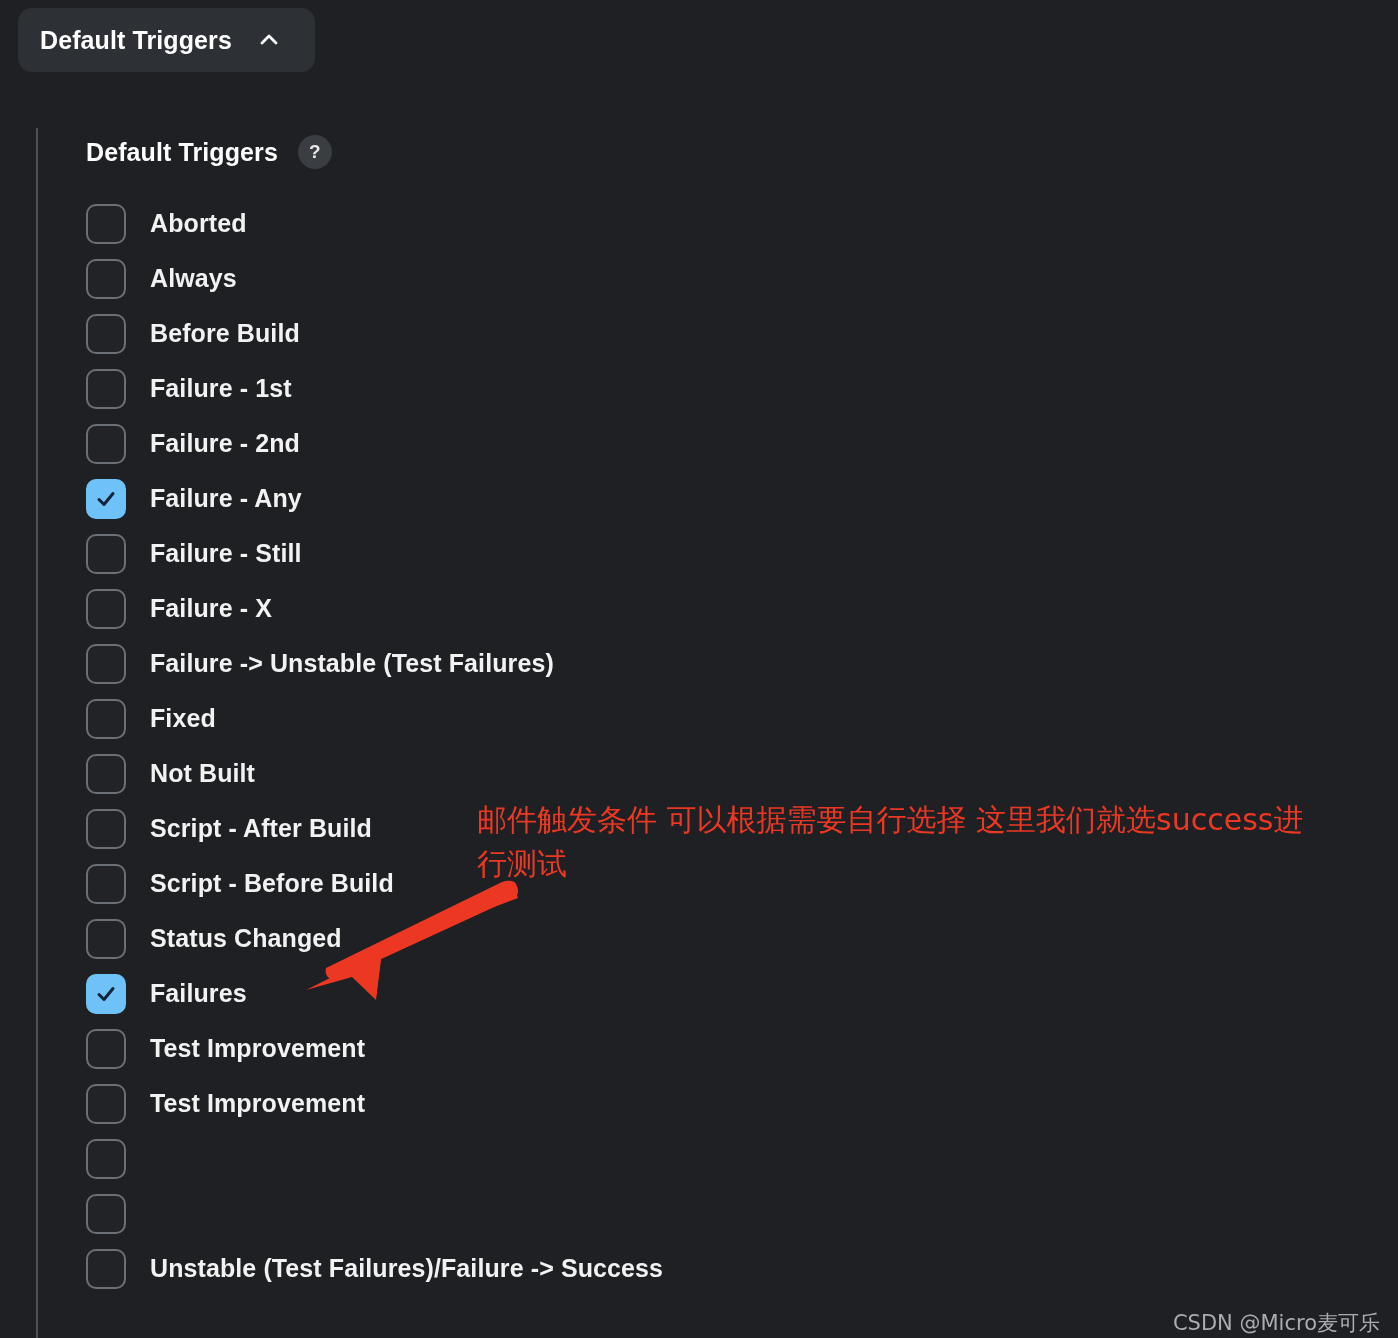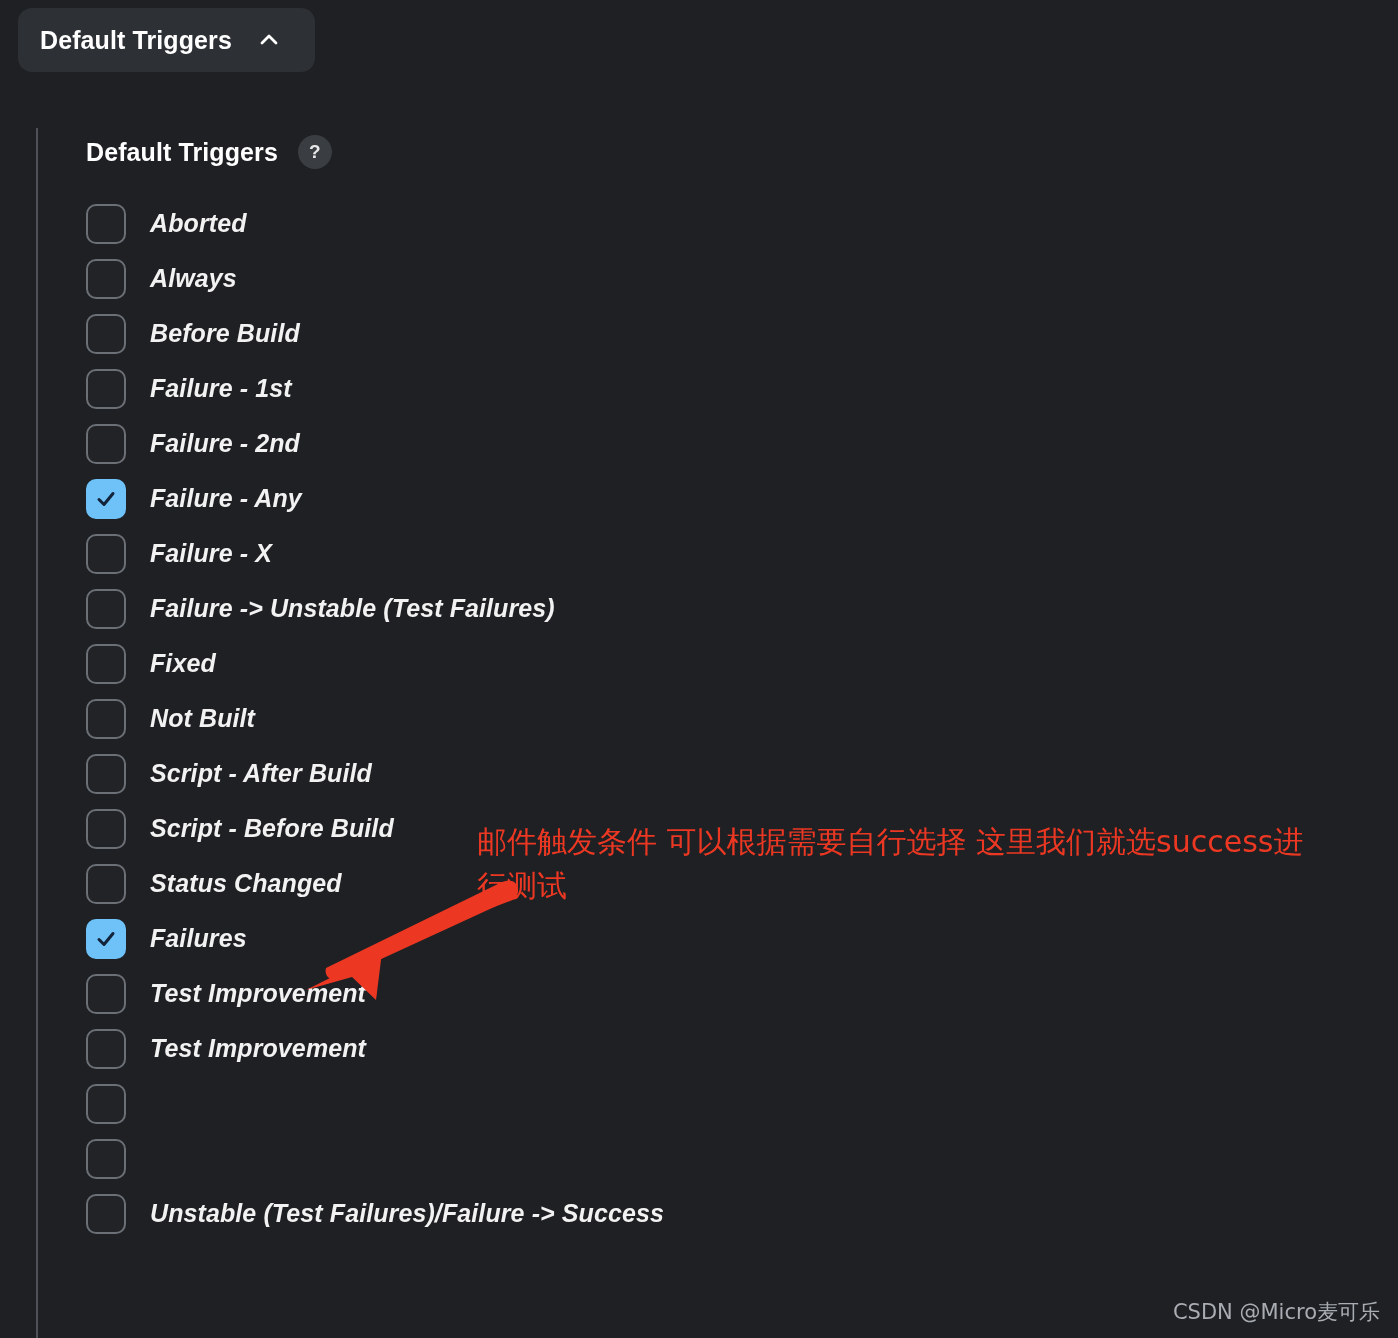--- a/index.html
+++ b/index.html
@@ -117,28 +117,27 @@
   .checkbox .tick { display: none; }
   .checkbox.checked .tick { display: block; }
 
   .trigger-label {
     margin-left: 24px;
     color: #f2f2f2;
     font-size: 25px;
     font-weight: 700;
     letter-spacing: 0.1px;
     white-space: nowrap;
-    font-style: italic;
   }
 
   
   .annotation {
     position: absolute;
     left: 477px;
-    top: 820px;
+    top: 798px;
     width: 845px;
     color: #ec3823;
     font-size: 30px;
     line-height: 1.45;
     font-weight: 400;
     font-family: "DejaVu Sans", "Liberation Sans", sans-serif;
     pointer-events: none;
   }
 
   .annotation-arrow {
@@ -147,21 +146,21 @@
     top: 880px;
     width: 230px;
     height: 125px;
     pointer-events: none;
   }
 
   
   .watermark {
     position: absolute;
     right: 18px;
-    bottom: 12px;
+    bottom: 1px;
     color: #a9adb3;
     font-size: 21px;
     font-family: "DejaVu Sans", "Liberation Sans", sans-serif;
     white-space: nowrap;
     pointer-events: none;
   }
 </style>
 </head>
 <body>
 
@@ -202,20 +201,24 @@
         <span class="checkbox"></span>
         <span class="trigger-label">Failure - 2nd</span>
       </li>
       <li class="trigger-row">
         <span class="checkbox checked">
           <svg class="tick" viewBox="0 0 24 24" width="24" height="24" aria-hidden="true">
             <path d="M5 12.5 L10 17.5 L19 6.5" fill="none" stroke="#13233a" stroke-width="3" stroke-linecap="round" stroke-linejoin="round"></path>
           </svg>
         </span>
         <span class="trigger-label">Failure - Any</span>
+      </li>
+      <li class="trigger-row">
+        <span class="checkbox"></span>
+        <span class="trigger-label">Failure - Still</span>
       </li>
       <li class="trigger-row">
         <span class="checkbox"></span>
         <span class="trigger-label">Failure - X</span>
       </li>
       <li class="trigger-row">
         <span class="checkbox"></span>
         <span class="trigger-label">Failure -&gt; Unstable (Test Failures)</span>
       </li>
       <li class="trigger-row">

